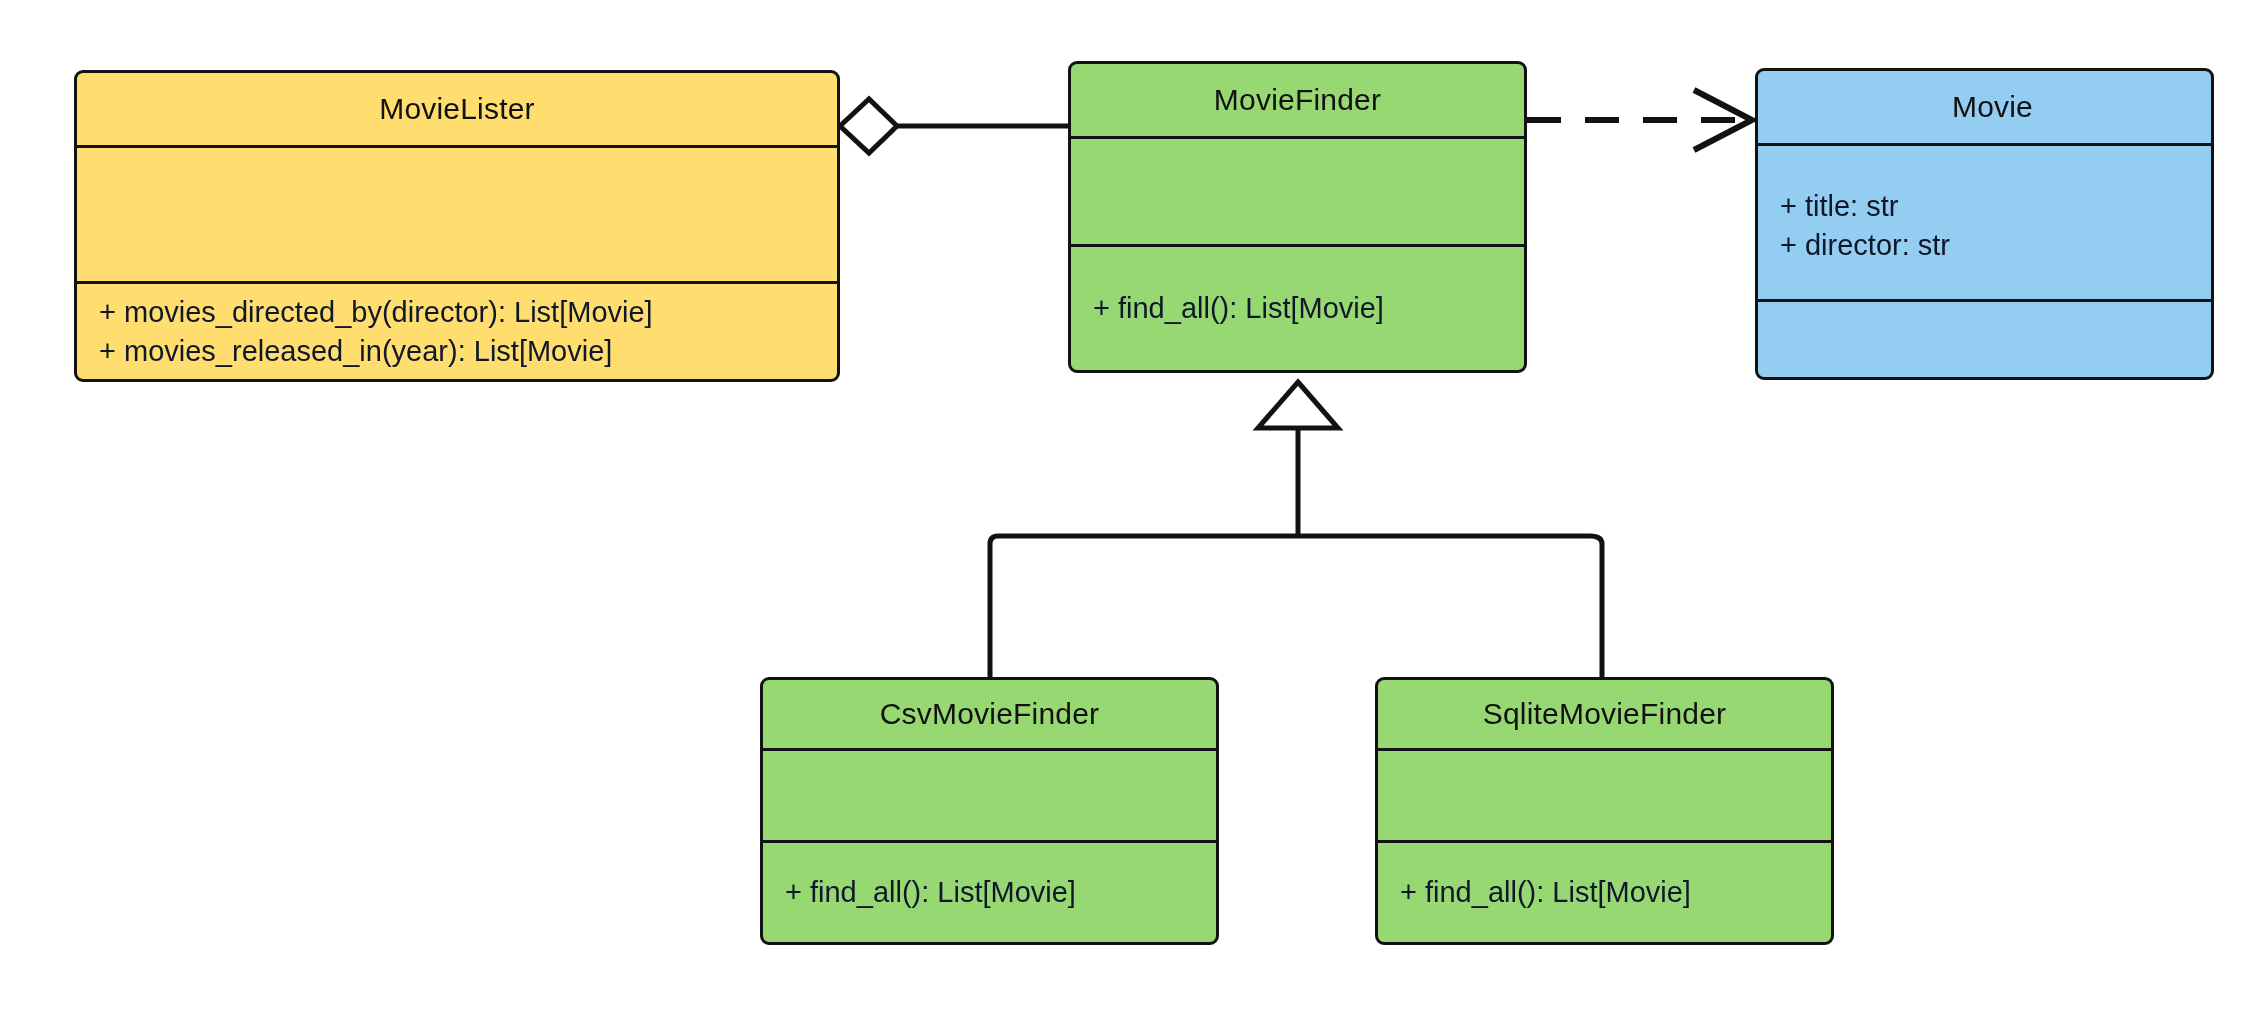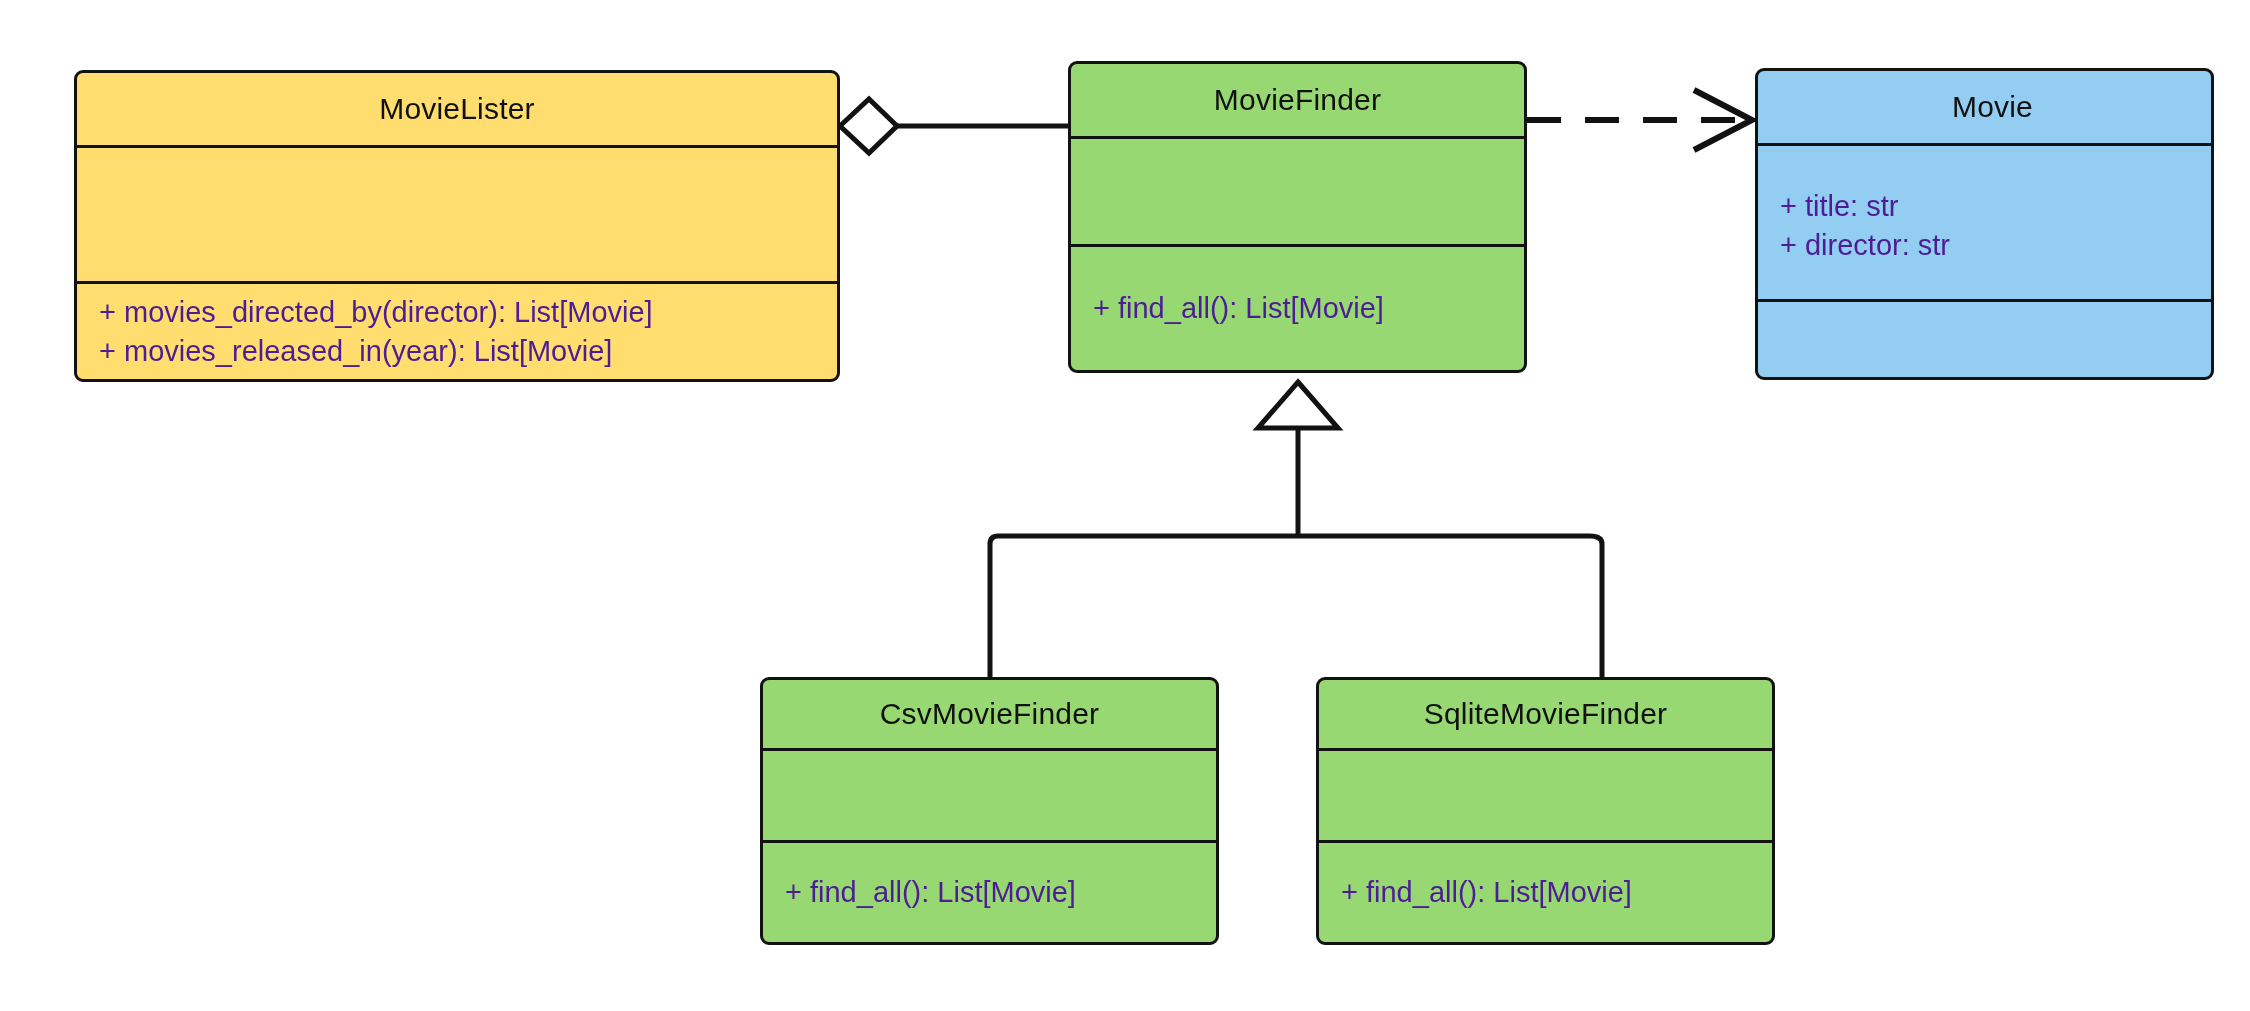--- a/index.html
+++ b/index.html
@@ -50,21 +50,21 @@
     color: #111111;
     letter-spacing: 0.2px;
   }
   .cmp-attrs, .cmp-ops {
     border-top: 3px solid #121212;
     padding-left: 22px;
     text-align: left;
   }
   .member {
     font-size: 29px;
-    color: #4c1d95;
+    color: #0f172a;
     line-height: 1.33;
     white-space: nowrap;
   }
   .empty-compartment { }
 
   
   #class-movielister { left: 74px;  top: 70px;  width: 766px; height: 312px; }
   #class-movielister .cmp-name  { height: 72px; }
   #class-movielister .cmp-attrs { height: 108px; }
   #class-movielister .cmp-ops   { flex: 1; margin-top: 28px; }
@@ -77,21 +77,21 @@
   #class-movie { left: 1755px; top: 68px; width: 459px; height: 312px; }
   #class-movie .cmp-name  { height: 72px; margin-left: 16px; }
   #class-movie .cmp-attrs { flex: 1; padding-top: 6px; }
   #class-movie .cmp-ops   { height: 78px; }
 
   #class-csvmoviefinder { left: 760px; top: 677px; width: 459px; height: 268px; }
   #class-csvmoviefinder .cmp-name  { height: 68px; }
   #class-csvmoviefinder .cmp-attrs { height: 92px; }
   #class-csvmoviefinder .cmp-ops   { flex: 1; }
 
-  #class-sqlitemoviefinder { left: 1316px; top: 677px; width: 459px; height: 268px; }
+  #class-sqlitemoviefinder { left: 1375px; top: 677px; width: 459px; height: 268px; }
   #class-sqlitemoviefinder .cmp-name  { height: 68px; }
   #class-sqlitemoviefinder .cmp-attrs { height: 92px; }
   #class-sqlitemoviefinder .cmp-ops   { flex: 1; }
 </style>
 </head>
 <body>
 
 <div id="diagram-root">
 
   <svg class="edge-layer" viewBox="0 0 2250 1011" width="2250" height="1011" xmlns="http://www.w3.org/2000/svg">

